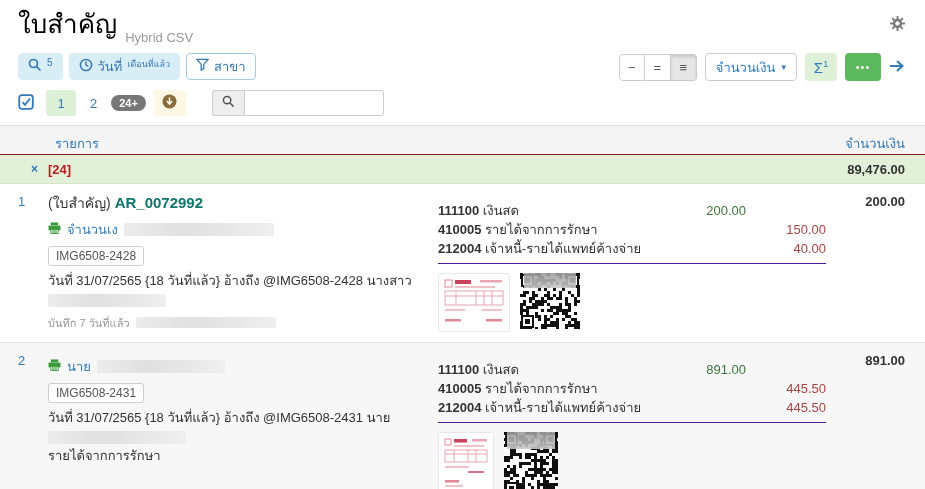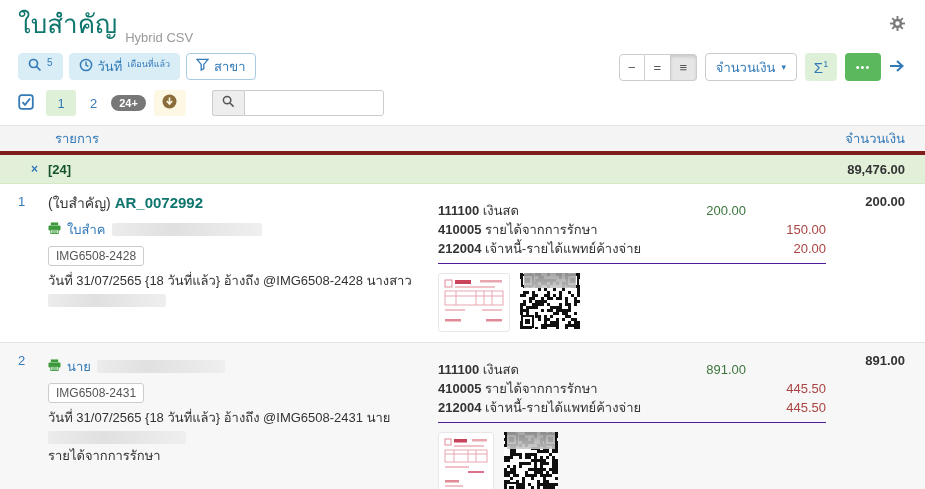--- a/index.html
+++ b/index.html
@@ -5,21 +5,21 @@
   * { box-sizing: border-box; margin: 0; padding: 0; }
   body { background:#fff; }
   .page {
     width: 925px; height: 489px; position: relative; overflow: hidden;
     background: #fff; color:#333;
     font-family: "Liberation Sans", sans-serif; font-size: 13px;
   }
   
   .hdr { display:flex; justify-content:space-between; align-items:flex-start; padding: 10px 20px 0 18px; }
   .title-wrap { display:flex; align-items:flex-start; gap:8px; }
-  .page-title { color:#0f766e; font-size:26px; font-weight:400; line-height:1.1; }
+  .page-title { color:#000000; font-size:26px; font-weight:400; line-height:1.1; }
   .subtitle { color:#999; font-size:13px; margin-top:20px; }
   .gear-btn { margin-top:6px; cursor:pointer; }
 
   
   .tb-row1 { display:flex; justify-content:space-between; align-items:flex-start; padding: 8px 20px 0 18px; }
   .chips { display:flex; gap:6px; }
   .chip { display:inline-flex; align-items:flex-start; gap:5px; height:27px; padding:4px 9px; border-radius:4px;
           background:#d9edf7; color:#337ab7; border:1px solid #d9edf7; cursor:pointer; }
   .chip.outline { background:#fff; border:1px solid #a8cbe4; }
   .chip .sup { font-size:10px; margin-top:-1px; }
@@ -54,27 +54,27 @@
   .add-btn { width:32px; height:26px; background:#fcf8e3; border:none; border-radius:3px; cursor:pointer;
              display:flex; align-items:center; justify-content:center; }
   .search-box { display:flex; height:26px; margin-left:18px; }
   .search-prefix { width:32px; background:#eee; border:1px solid #ccc; border-right:none; border-radius:3px 0 0 3px;
                    display:flex; align-items:center; justify-content:center; }
   .search-input { width:140px; height:26px; border:1px solid #ccc; border-radius:0 3px 3px 0; padding:0 6px;
                   font-family:"Liberation Sans",sans-serif; font-size:13px; }
 
   
   .tbl { margin-top:9px; border-top:1px solid #e3e3e3; }
-  .tbl-head { display:flex; justify-content:space-between; align-items:center; height:29px;
-              background:#f4f4f4; border-bottom:4px solid #7f1d1d; padding:0 20px 0 55px;
+  .tbl-head { display:flex; justify-content:space-between; align-items:flex-end; height:29px;
+              background:#f4f4f4; border-bottom:1px solid #7f1d1d; padding:0 20px 0 55px;
               color:#337ab7; font-size:13px; }
   .grp-row { display:flex; align-items:center; height:29px; background:#e2f0da; border-bottom:1px solid #d6e9c6;
              padding:0 20px 0 31px; }
   .grp-close { color:#337ab7; font-weight:bold; font-size:12px; cursor:pointer; width:17px; }
-  .grp-label { font-weight:bold; color:#14532d; }
+  .grp-label { font-weight:bold; color:#b91c1c; }
   .grp-total { margin-left:auto; font-weight:bold; color:#333; }
 
   .doc-row { display:flex; padding:8px 0 10px 0; border-bottom:1px solid #e3e3e3; }
   .doc-row.striped { background:#f7f7f7; }
   .col-left { flex:0 0 438px; display:flex; padding-left:18px; }
   .row-index { width:30px; color:#337ab7; font-size:13px; padding-top:2px; }
   .doc-main { flex:1; padding-right:10px; }
   .doc-title { font-size:14px; }
   .doc-type { color:#333; }
   .doc-link { color:#0f766e; font-weight:bold; font-size:15px; text-decoration:none; cursor:pointer; }
@@ -243,47 +243,51 @@
           <div class="person-line">
             <span>
               <svg width="13" height="12" viewBox="0 0 14 13">
                   <rect x="3" y="0.5" width="8" height="3" fill="#3c9a3c"></rect>
                   <rect x="0.5" y="3.8" width="13" height="5.4" rx="1" fill="#3c9a3c"></rect>
                   <rect x="3" y="8" width="8" height="4.4" fill="#fff" stroke="#3c9a3c"></rect>
                   <line x1="4.2" y1="9.6" x2="9.8" y2="9.6" stroke="#3c9a3c"></line>
                   <line x1="4.2" y1="11" x2="9.8" y2="11" stroke="#3c9a3c"></line>
                 </svg>
             </span>
-            <span class="person-name">ใบสำค</span>
+            <span class="person-name">จำนวนเง</span>
             <span class="redact" style="width:150px"></span>
           </div>
           <span class="tag-box">IMG6508-2428</span>
           <div class="desc">
             <span>วันที่ 31/07/2565 {18 วันที่แล้ว} อ้างถึง @IMG6508-2428 นางสาว</span>
             <span class="redact" style="width:118px"></span><br>
+          </div>
+          <div class="meta">
+            <span>บันทึก 7 วันที่แล้ว</span>
+            <span class="redact" style="width:140px;height:11px"></span>
           </div>
         </div>
       </div>
 
       <div class="col-mid">
         <div class="acct-tbl">
           <div class="acct-line">
             <span class="acct-name"><b class="acct-code">111100</b> <span>เงินสด</span></span>
             <span class="acct-debit">200.00</span>
             <span class="acct-credit"></span>
           </div>
           <div class="acct-line">
             <span class="acct-name"><b class="acct-code">410005</b> <span>รายได้จากการรักษา</span></span>
             <span class="acct-debit"></span>
             <span class="acct-credit">150.00</span>
           </div>
           <div class="acct-line">
             <span class="acct-name"><b class="acct-code">212004</b> <span>เจ้าหนี้-รายได้แพทย์ค้างจ่าย</span></span>
             <span class="acct-debit"></span>
-            <span class="acct-credit">20.00</span>
+            <span class="acct-credit">40.00</span>
           </div>
         </div>
         <div class="thumbs">
           <div class="inv-thumb">
             <svg width="64" height="48" viewBox="0 0 64 48">
                 <rect x="0" y="0" width="64" height="48" fill="#fff"></rect>
                 <rect x="3" y="3" width="7" height="7" fill="none" stroke="#e08a96" stroke-width="1"></rect>
                 <rect x="13" y="3" width="16" height="4" fill="#c9435a"></rect>
                 <rect x="38" y="3" width="22" height="2.5" fill="#e8a7b0"></rect>
                 <rect x="13" y="9" width="40" height="2" fill="#f0c2c8"></rect>

